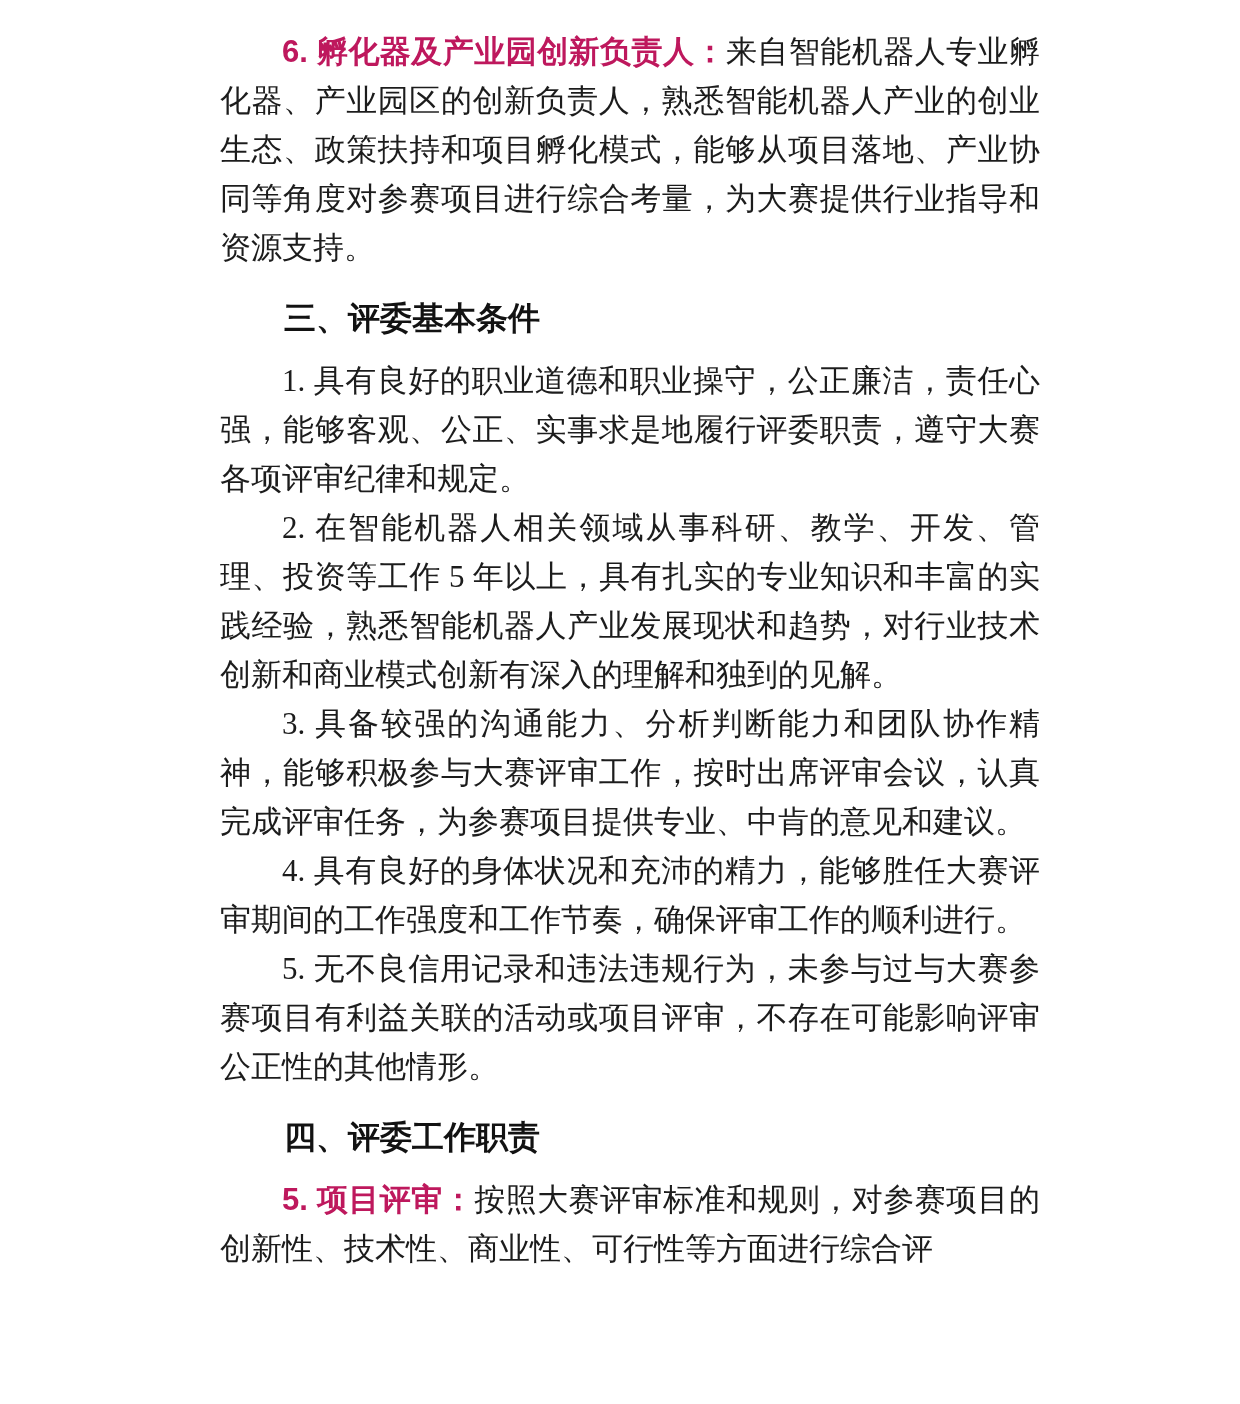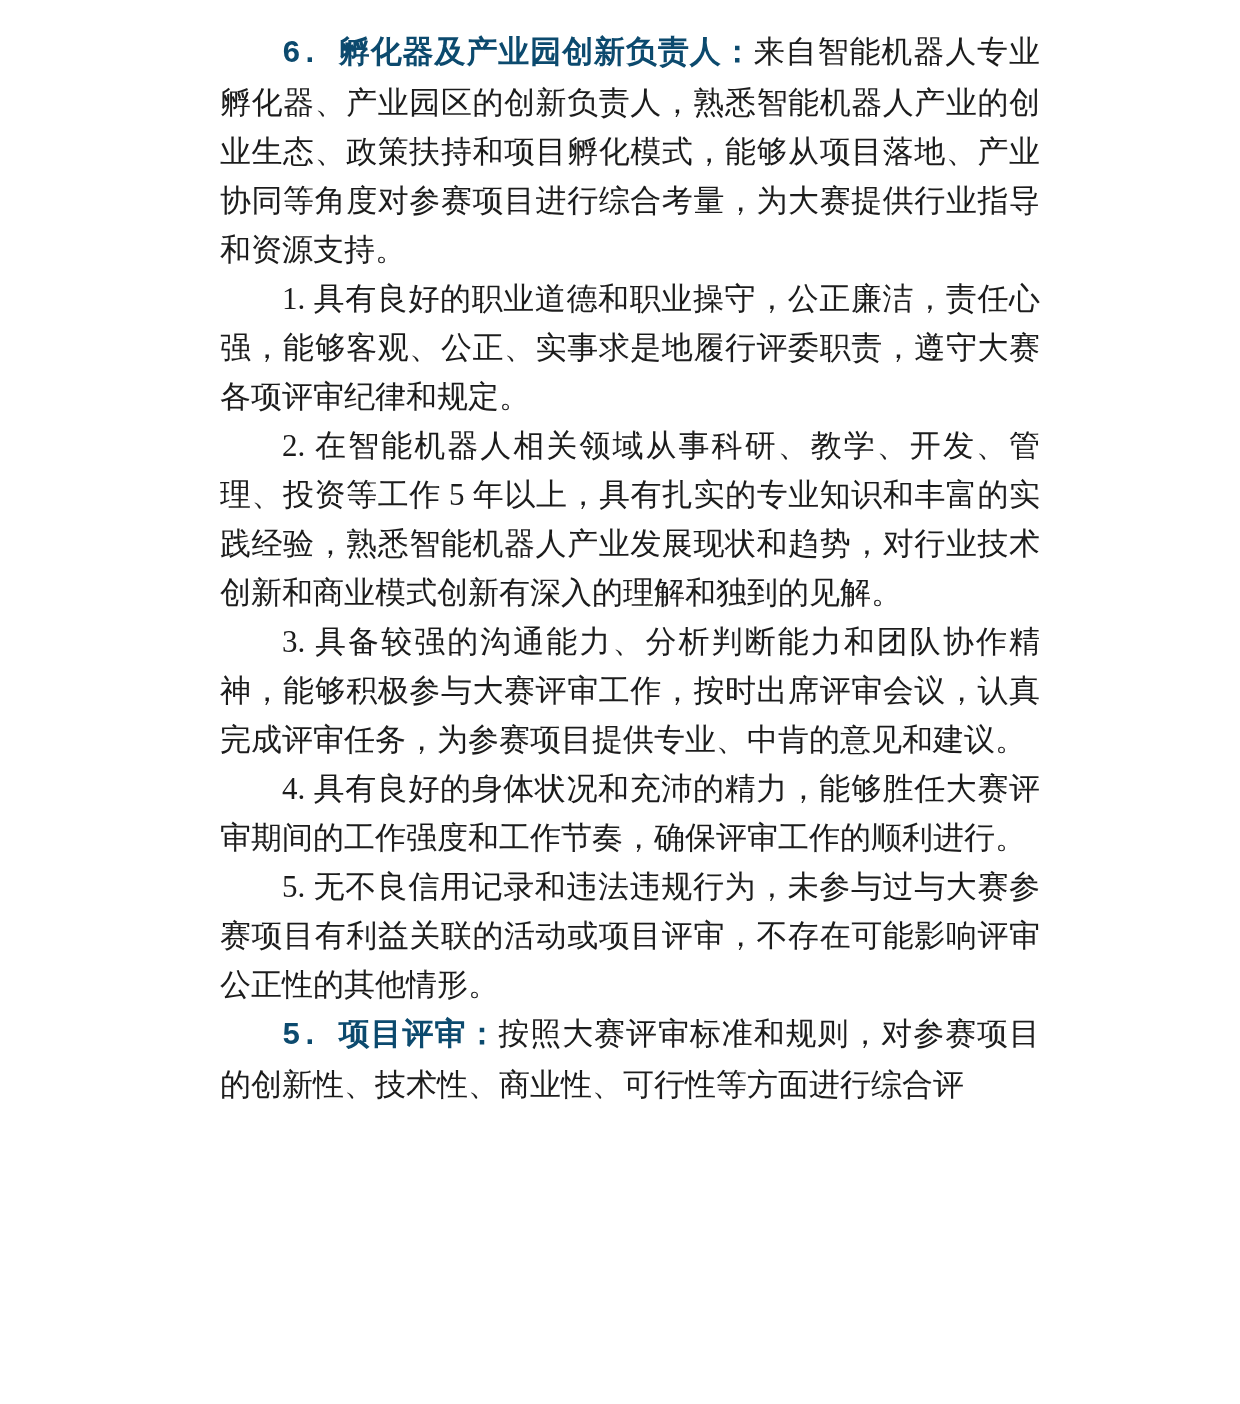--- a/index.html
+++ b/index.html
@@ -23,23 +23,23 @@
   .para {
     font-family: "Liberation Serif", "DejaVu Serif", serif;
     font-size: 31px;
     line-height: 49px;
     text-align: justify;
     text-indent: 2em;
     margin: 0;
     color: #1c1c1c;
   }
   .lead {
-    font-family: Liberation Mono, monospace;
+    font-family: Liberation Sans, sans-serif;
     font-weight: 700;
-    color: #0c4a6e;
+    color: #be185d;
   }
   .heading {
     font-family: "Liberation Sans", "DejaVu Sans", sans-serif;
     font-weight: 700;
     font-size: 32px;
     line-height: 49px;
     text-indent: 2em;
     margin: 22px 0 13px 0;
     color: #121212;
     text-align: left;
@@ -47,29 +47,31 @@
 </style>
 </head>
 <body>
 
 <div class="page">
 
   <p class="para">
     <b class="lead">6. 孵化器及产业园创新负责人：</b><span>来自智能机器人专业孵化器、产业园区的创新负责人，熟悉智能机器人产业的创业生态、政策扶持和项目孵化模式，能够从项目落地、产业协同等角度对参赛项目进行综合考量，为大赛提供行业指导和资源支持。</span>
   </p>
 
+  <h3 class="heading">三、评委基本条件</h3>
 
   <p class="para">1. 具有良好的职业道德和职业操守，公正廉洁，责任心强，能够客观、公正、实事求是地履行评委职责，遵守大赛各项评审纪律和规定。</p>
 
   <p class="para">2. 在智能机器人相关领域从事科研、教学、开发、管理、投资等工作 5 年以上，具有扎实的专业知识和丰富的实践经验，熟悉智能机器人产业发展现状和趋势，对行业技术创新和商业模式创新有深入的理解和独到的见解。</p>
 
   <p class="para">3. 具备较强的沟通能力、分析判断能力和团队协作精神，能够积极参与大赛评审工作，按时出席评审会议，认真完成评审任务，为参赛项目提供专业、中肯的意见和建议。</p>
 
   <p class="para">4. 具有良好的身体状况和充沛的精力，能够胜任大赛评审期间的工作强度和工作节奏，确保评审工作的顺利进行。</p>
 
   <p class="para">5. 无不良信用记录和违法违规行为，未参与过与大赛参赛项目有利益关联的活动或项目评审，不存在可能影响评审公正性的其他情形。</p>
 
+  <h3 class="heading">四、评委工作职责</h3>
 
   <p class="para">
     <b class="lead">5. 项目评审：</b><span>按照大赛评审标准和规则，对参赛项目的创新性、技术性、商业性、可行性等方面进行综合评</span>
   </p>
 
 </div>
 
 </body></html>

